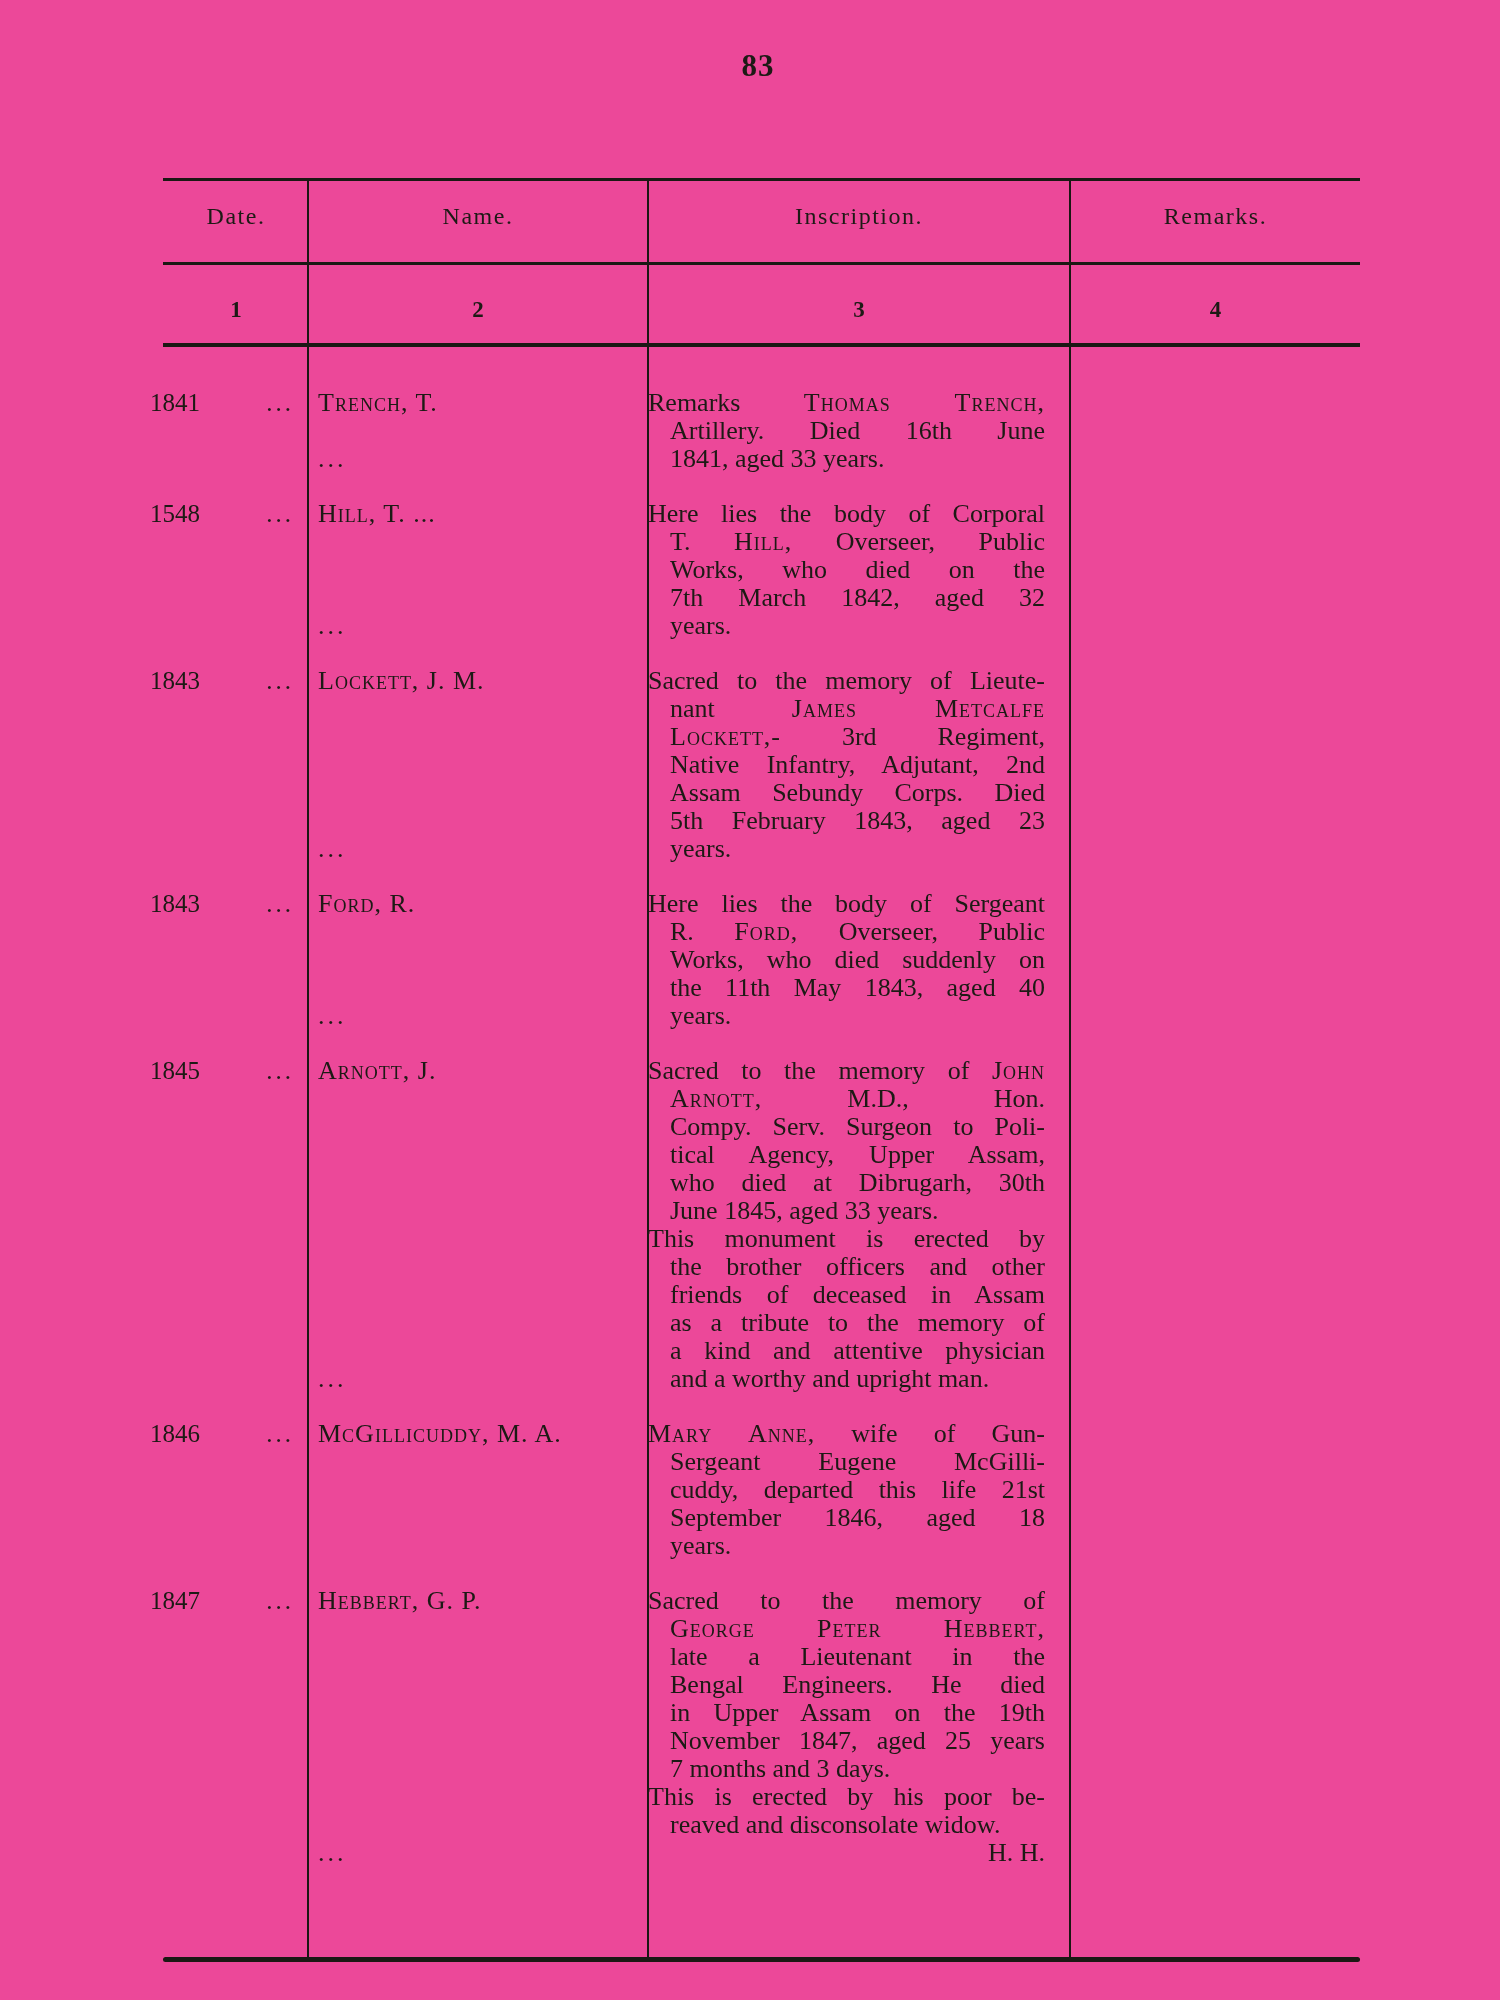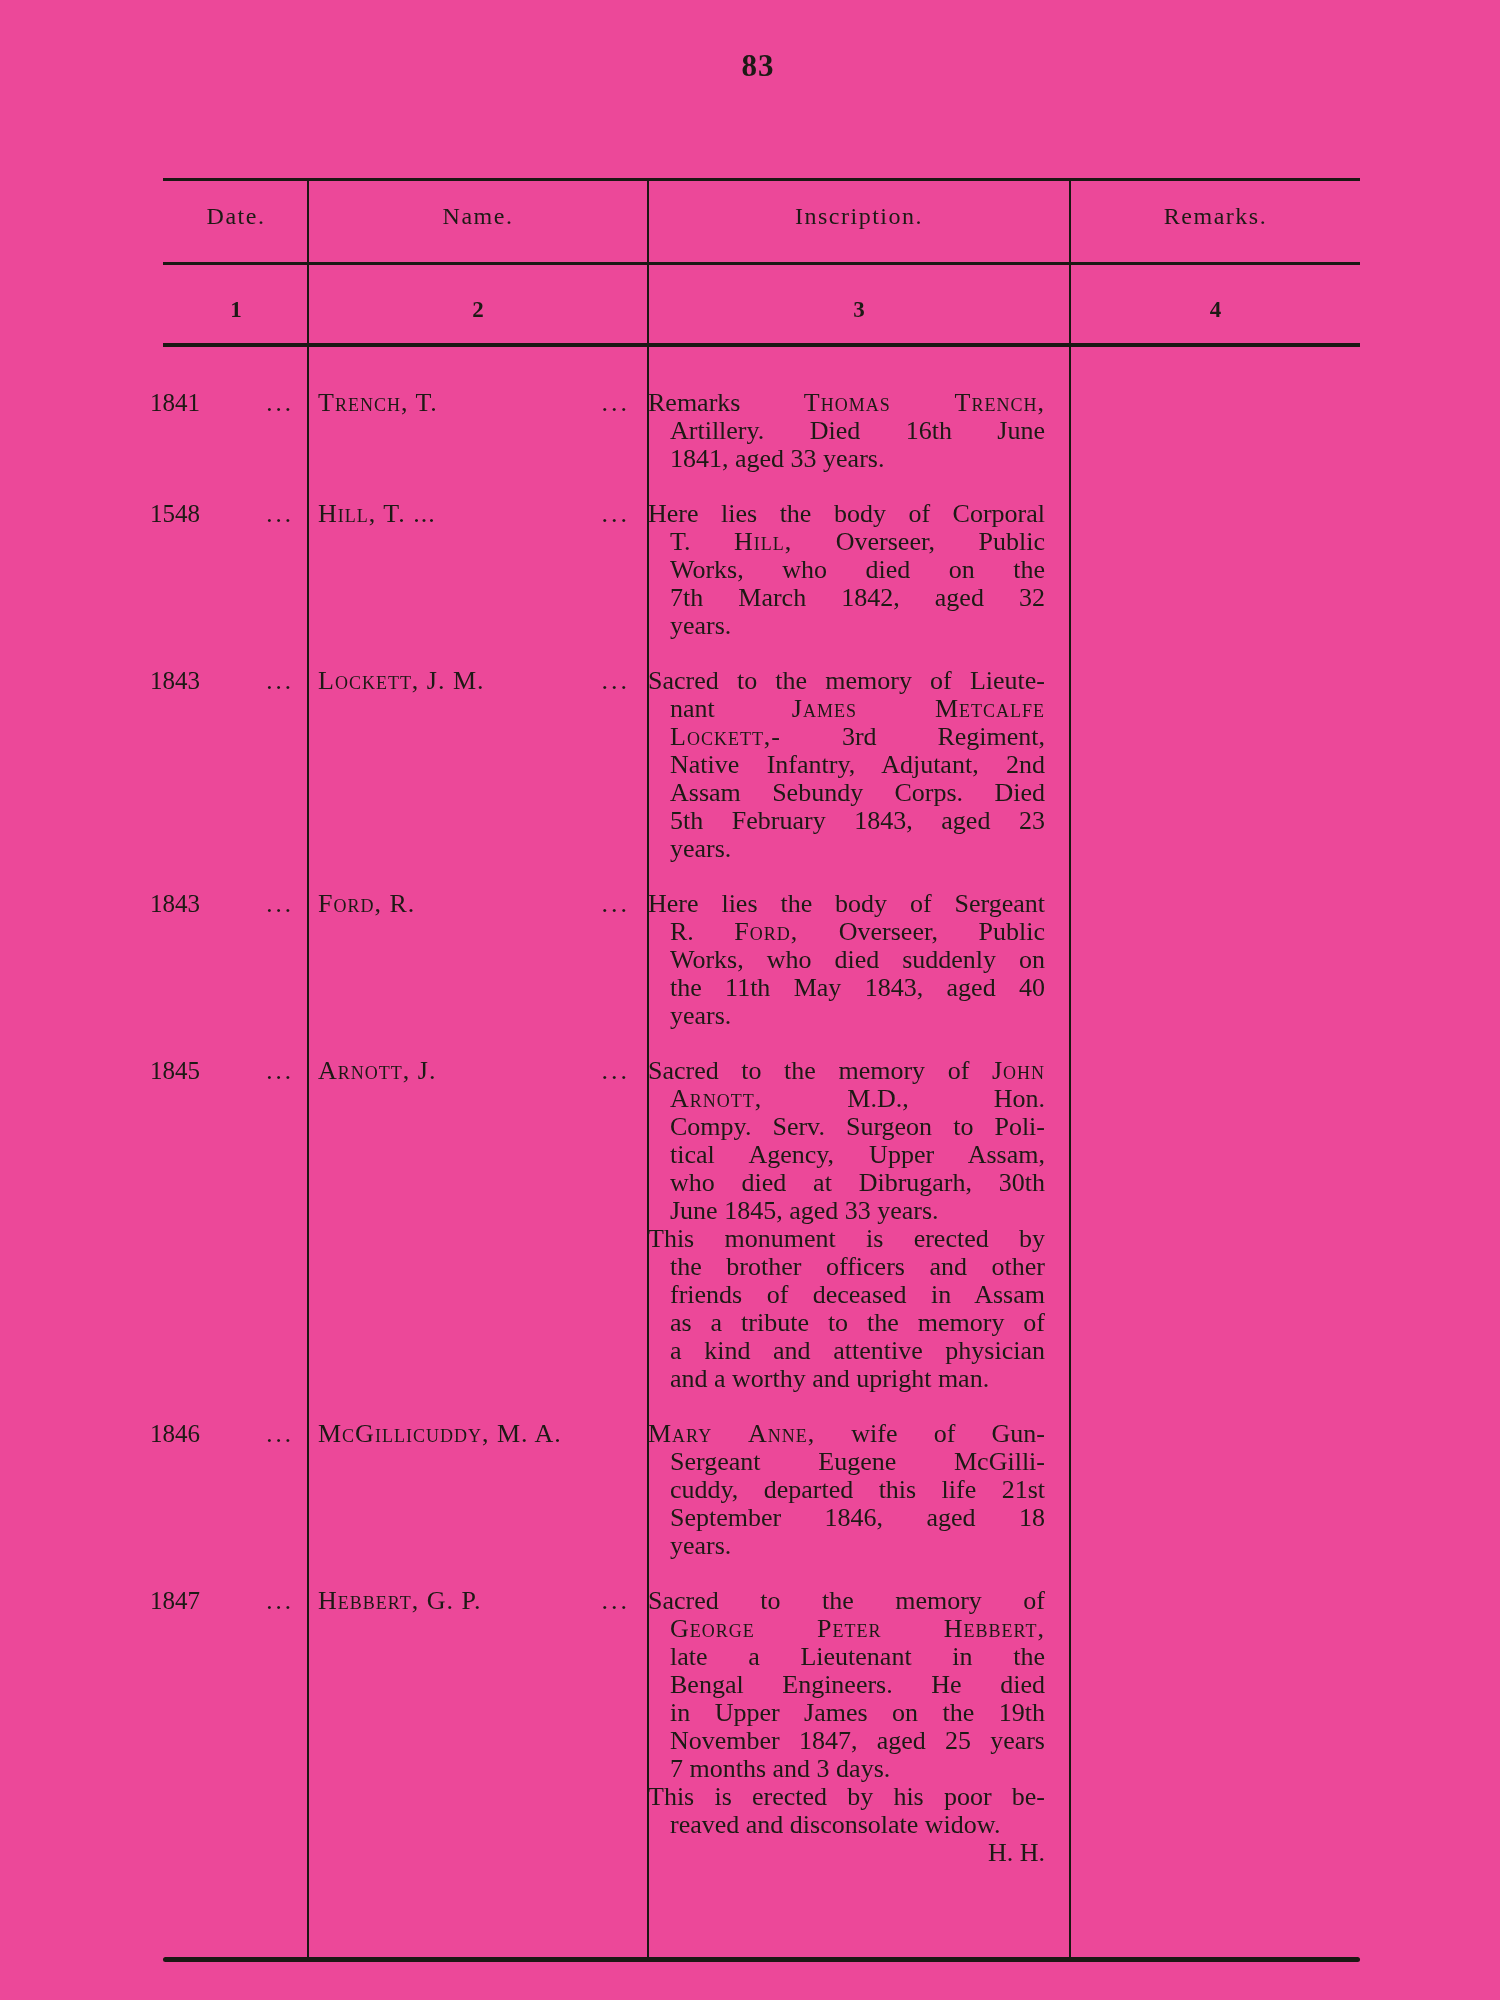--- a/index.html
+++ b/index.html
@@ -34,21 +34,21 @@
 
   .tbody { position:absolute; left:148px; top:362px; width:1212px; }
   .grid-row { display:grid; grid-template-columns:160px 340px 420px 292px; }
   .cem { grid-column:3; text-align:center; padding-right:23px;
          font-size:29px; font-weight:bold; letter-spacing:1.5px; line-height:34px; }
   .row { margin-top:27px; }
   .cell { font-size:26px; line-height:28px; }
   .date { display:flex; justify-content:space-between; align-items:flex-start;
           padding:0 14px 0 2px; font-size:25px; }
   .name { display:flex; justify-content:space-between; align-items:flex-start;
-          padding:0 18px 0 10px; }
+          padding:0 18px 0 10px;flex-direction:column; }
   .nm { font-variant:small-caps; letter-spacing:1px; }
   .dots { letter-spacing:3px; }
   .insc { padding-right:23px; }
   .line { min-height:28px; }
   .ind { padding-left:22px; }
   .jl { text-align:justify; text-align-last:justify; }
   .ll { text-align:left; }
   .rl { text-align:right; }
   .sc { font-variant:small-caps; letter-spacing:1px; }
 </style>
@@ -206,21 +206,21 @@
     </div>
     <div class="cell name">
       <span class="nm">Hebbert, G. P.</span>
       <span class="dots">...</span>
     </div>
     <div class="cell insc">
           <div class="line jl"><span>Sacred to the memory of</span></div>
           <div class="line ind jl"><span class="sc">George Peter Hebbert,</span></div>
           <div class="line ind jl"><span>late a Lieutenant in the</span></div>
           <div class="line ind jl"><span>Bengal Engineers.  He died</span></div>
-          <div class="line ind jl"><span>in Upper James on the 19th</span></div>
+          <div class="line ind jl"><span>in Upper Assam on the 19th</span></div>
           <div class="line ind jl"><span>November 1847, aged 25 years</span></div>
           <div class="line ind ll"><span>7 months and 3 days.</span></div>
           <div class="line jl"><span>This is erected by his poor be-</span></div>
           <div class="line ind ll"><span>reaved and disconsolate widow.</span></div>
           <div class="line rl"><span>H. H.</span></div>
         </div>
     <div class="cell remarks"></div>
   </div>
 </div>
 </div>

